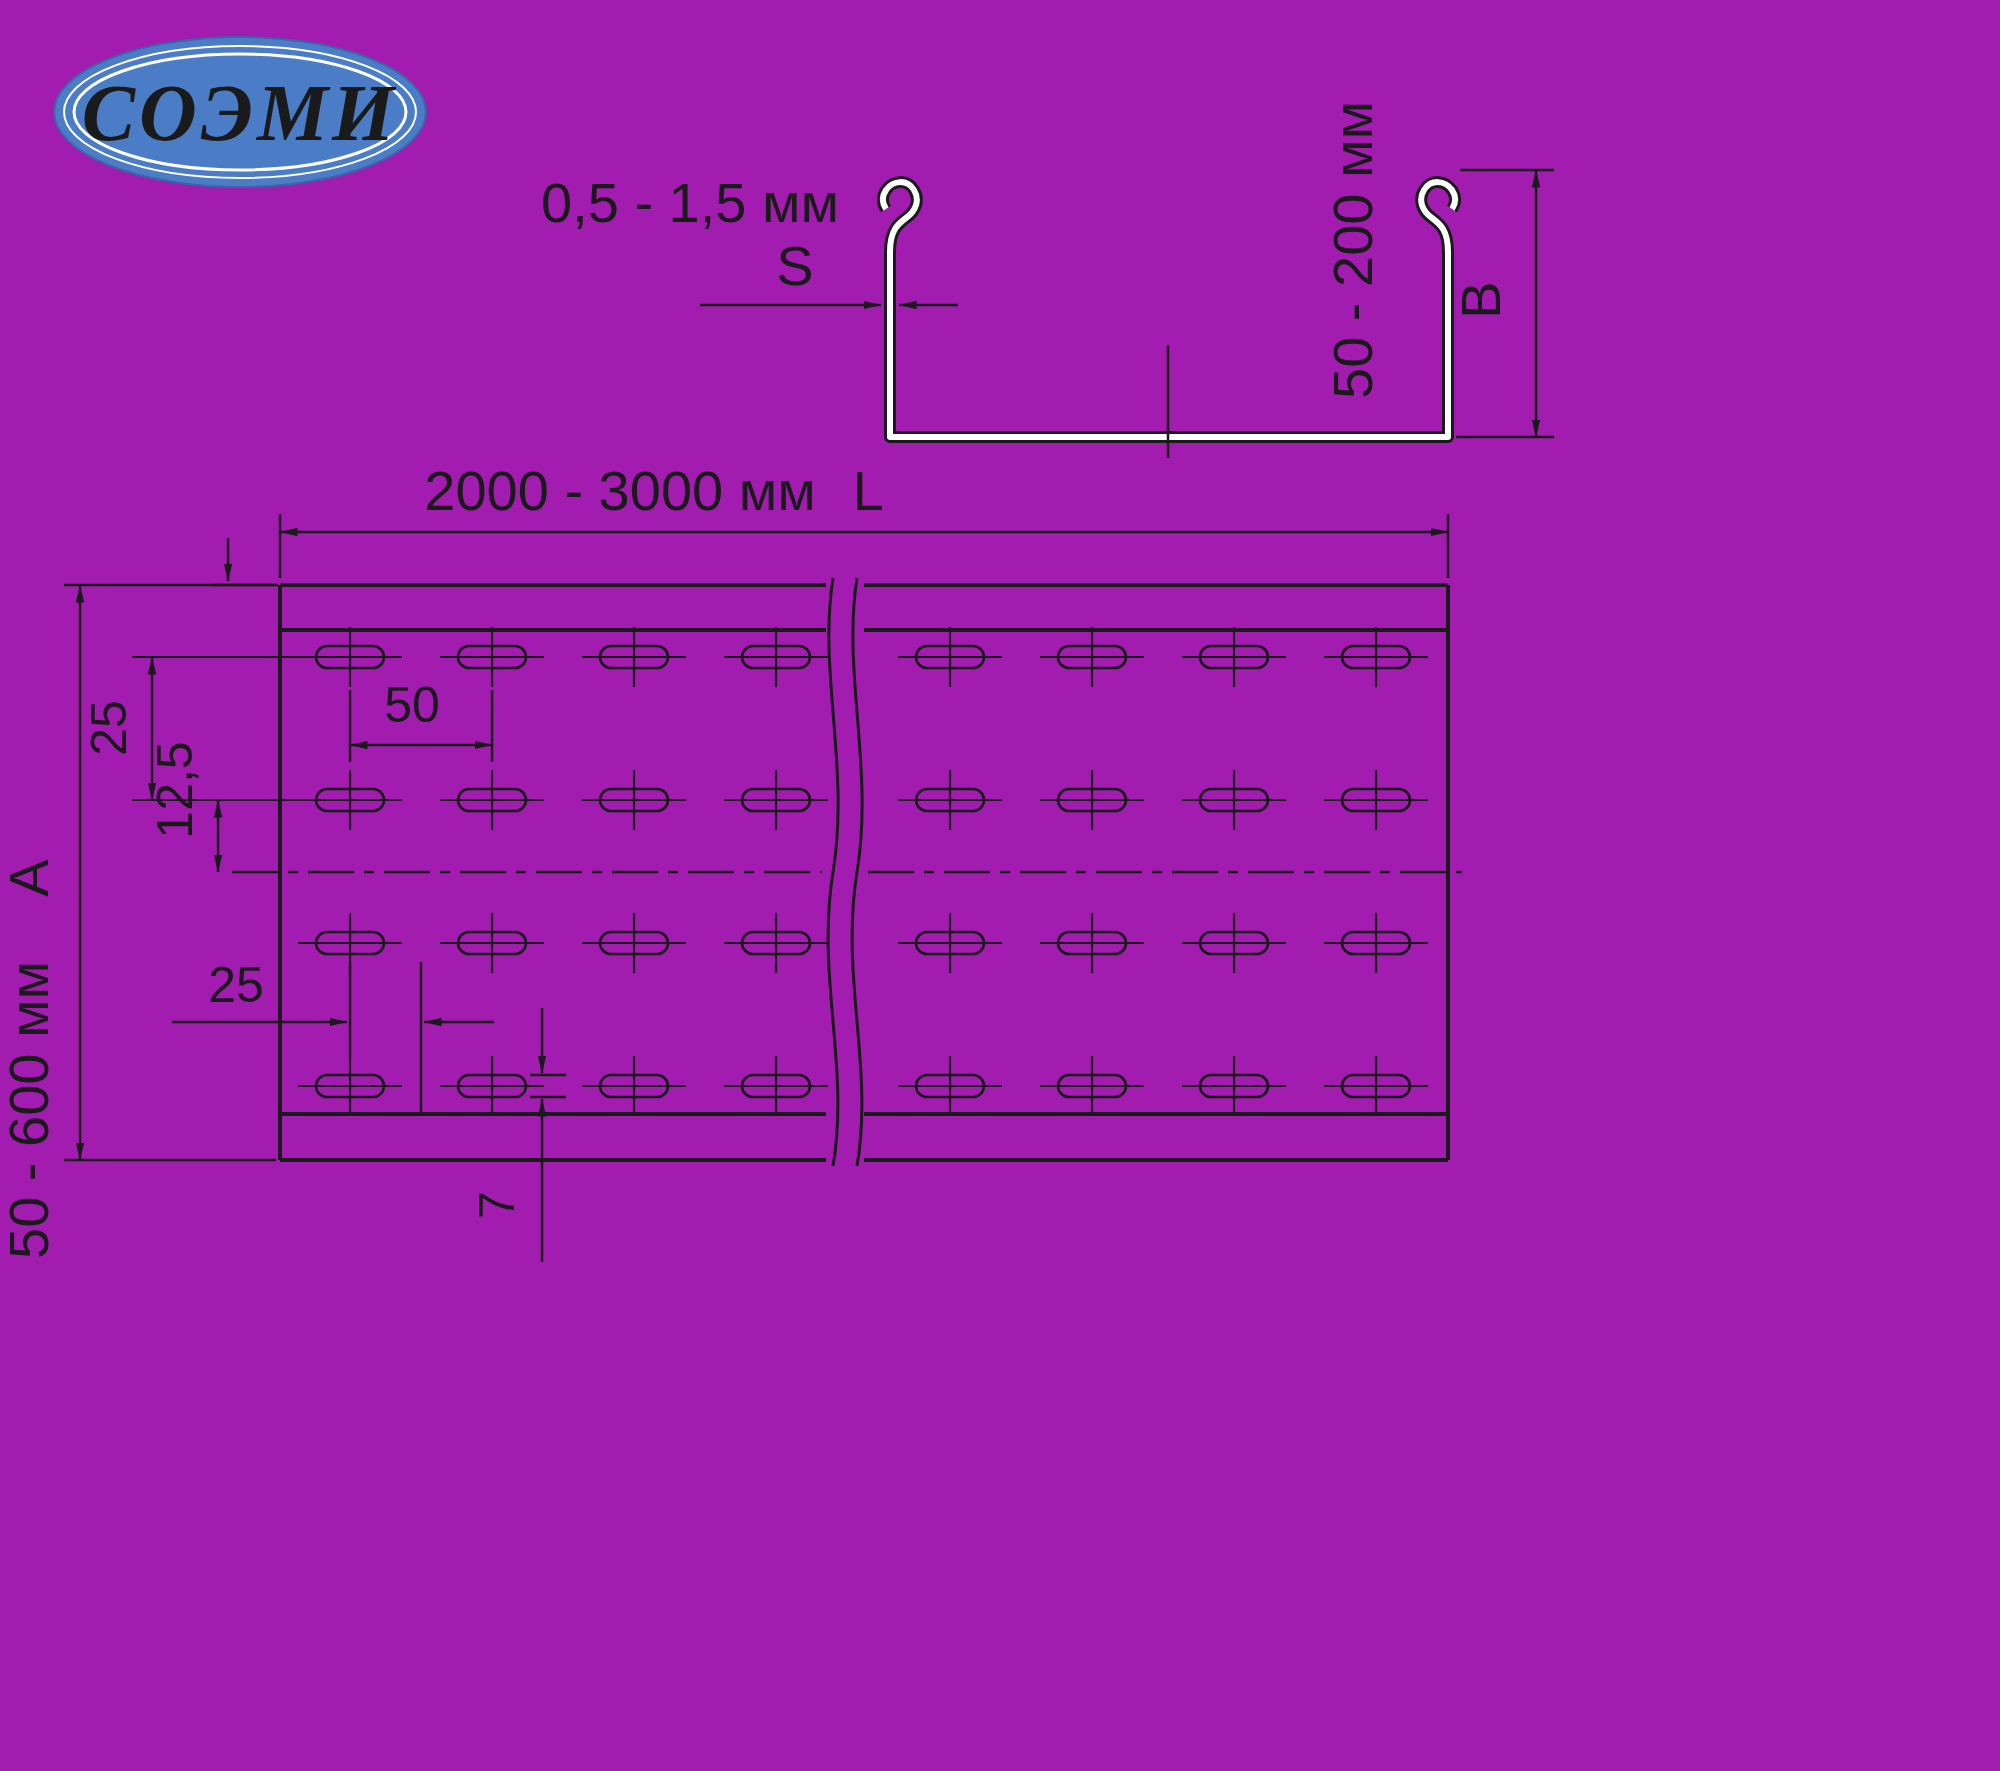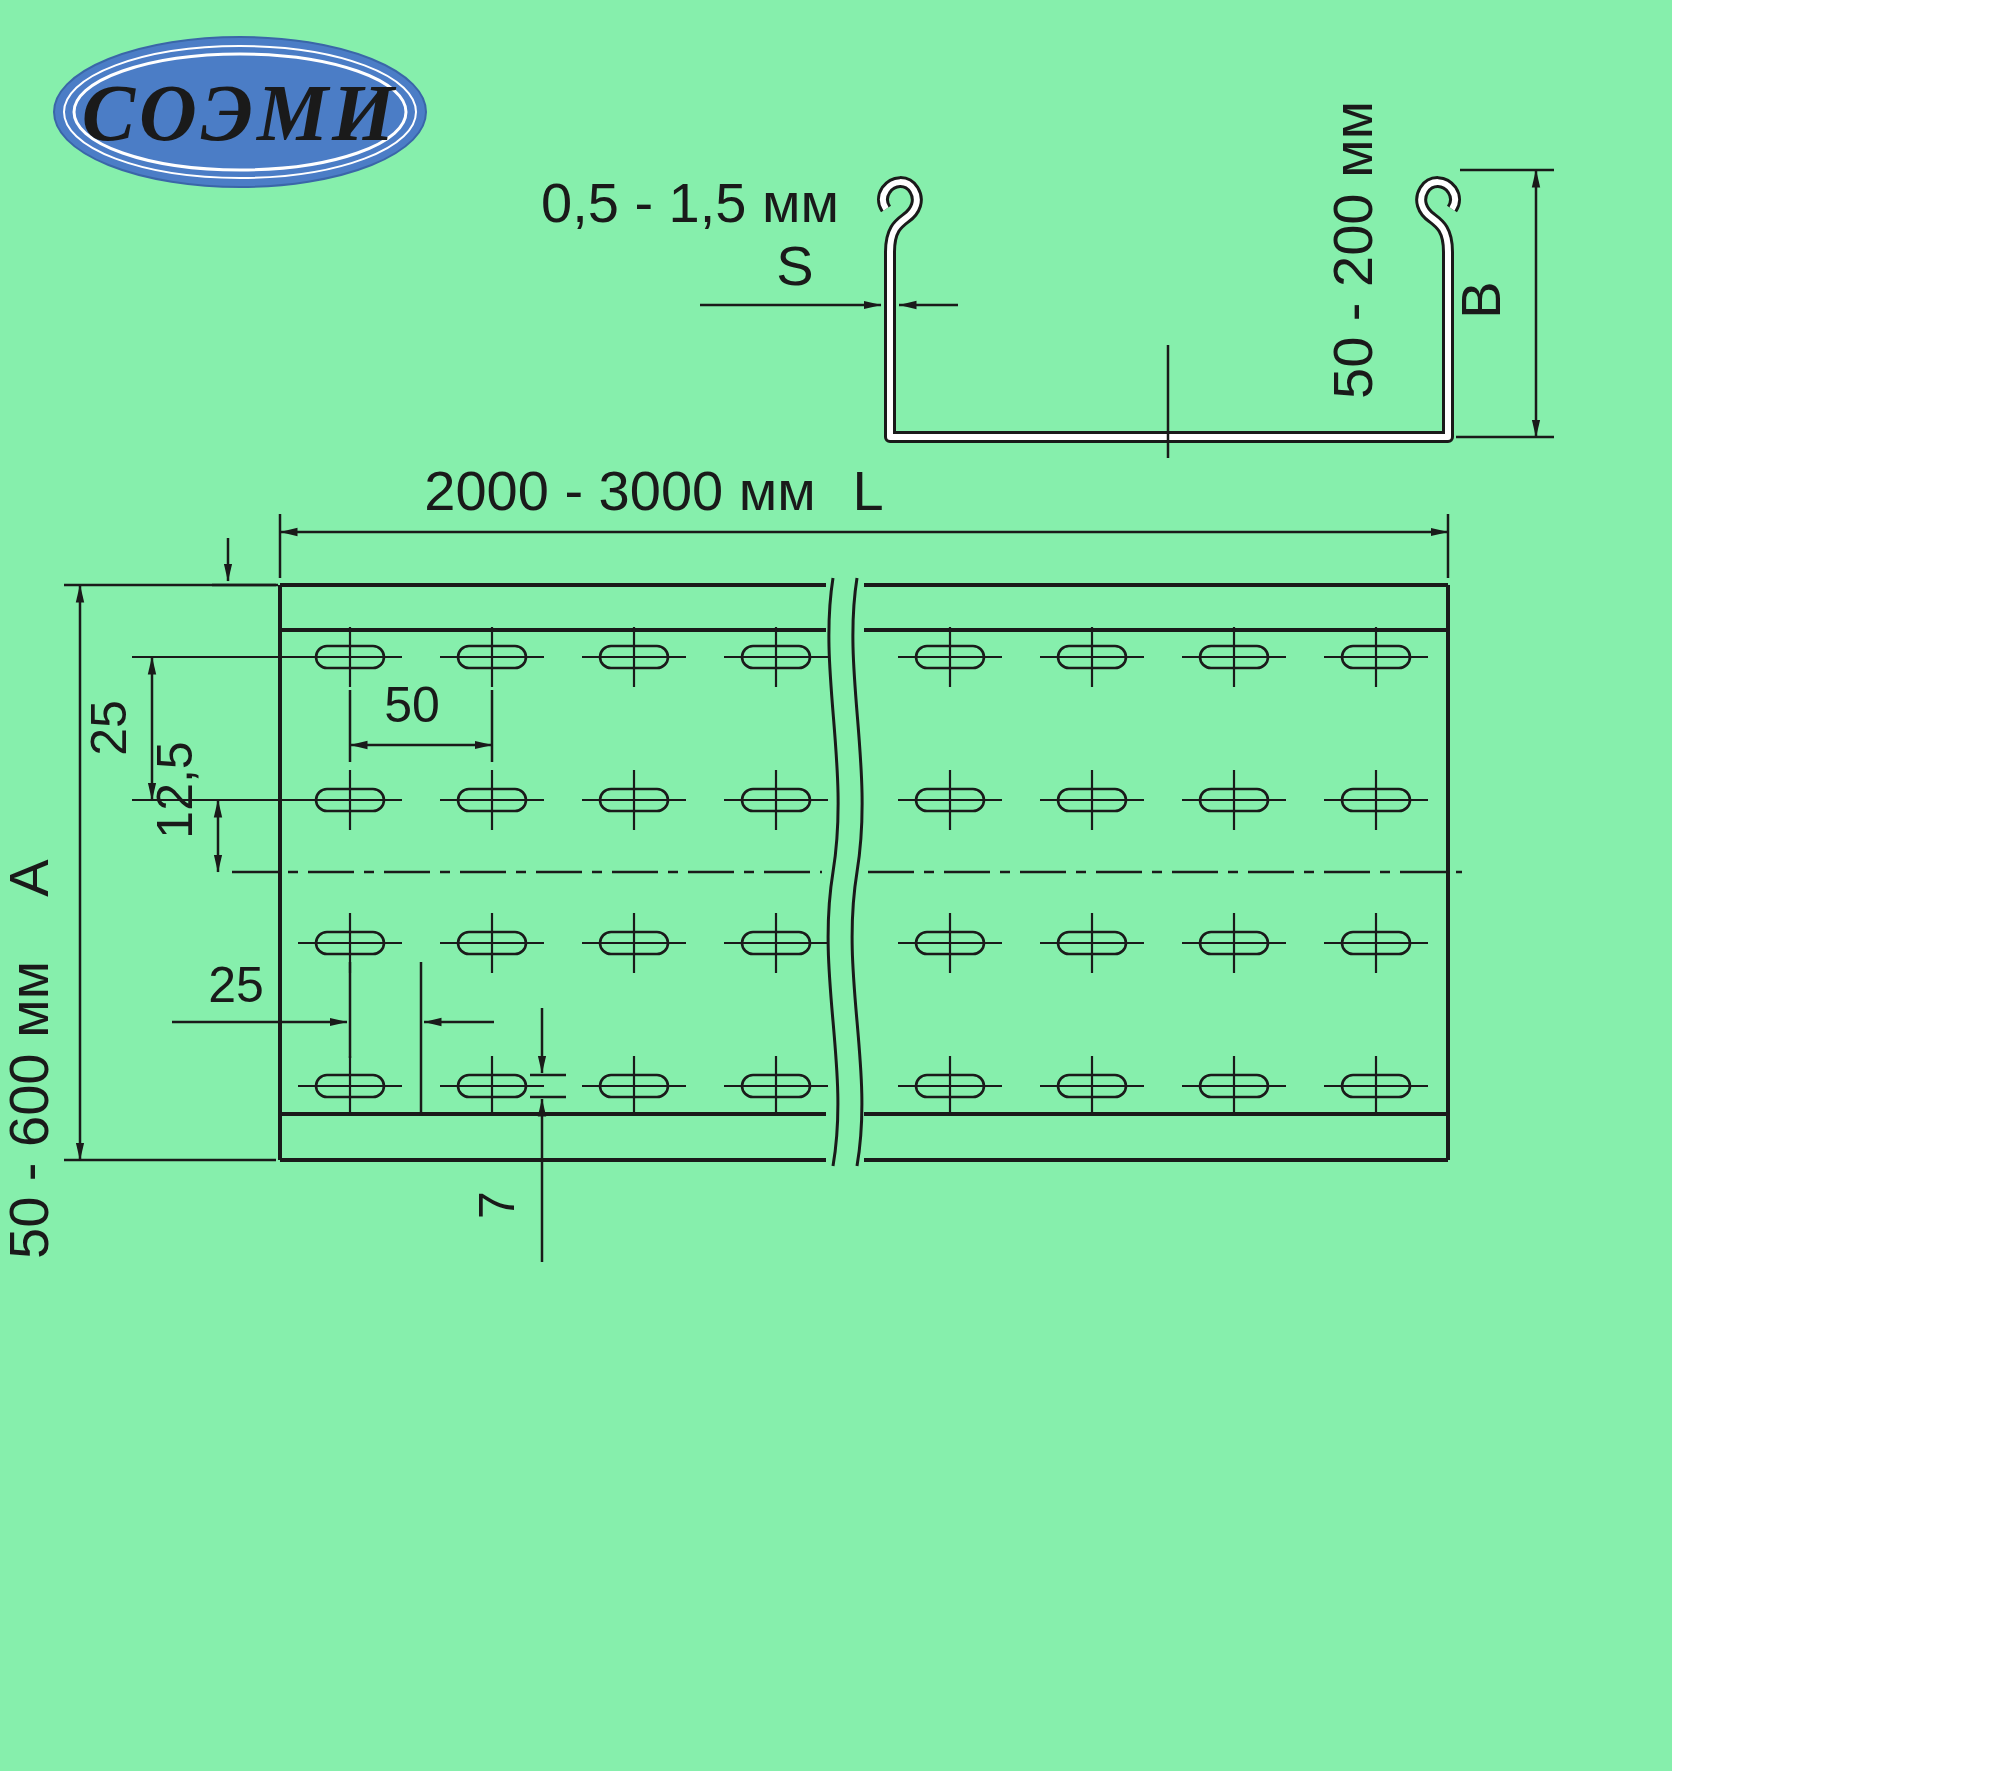--- a/index.html
+++ b/index.html
@@ -1,19 +1,19 @@
 <!DOCTYPE html>
 <html><head>
 <meta charset="utf-8">
 <style>
   html,body{margin:0;padding:0;background:#ffffff;}
   .sheet{
     position:relative;
-    width:1672px;height:1771px;
-    background:#86efac;
+    width:2000px;height:1771px;
+    background:#a21caf;
     font-family:"Liberation Sans", sans-serif;
     overflow:hidden;
   }
   svg{position:absolute;left:0;top:0;}
   text{fill:#1a1a1a;}
   .dim-label{font-size:56px;font-family:"Liberation Sans",sans-serif;}
   .dim-num{font-size:50px;font-family:"Liberation Sans",sans-serif;}
   .logo-text{
     font-family:"Liberation Serif", serif;
     font-style:italic;font-weight:bold;

